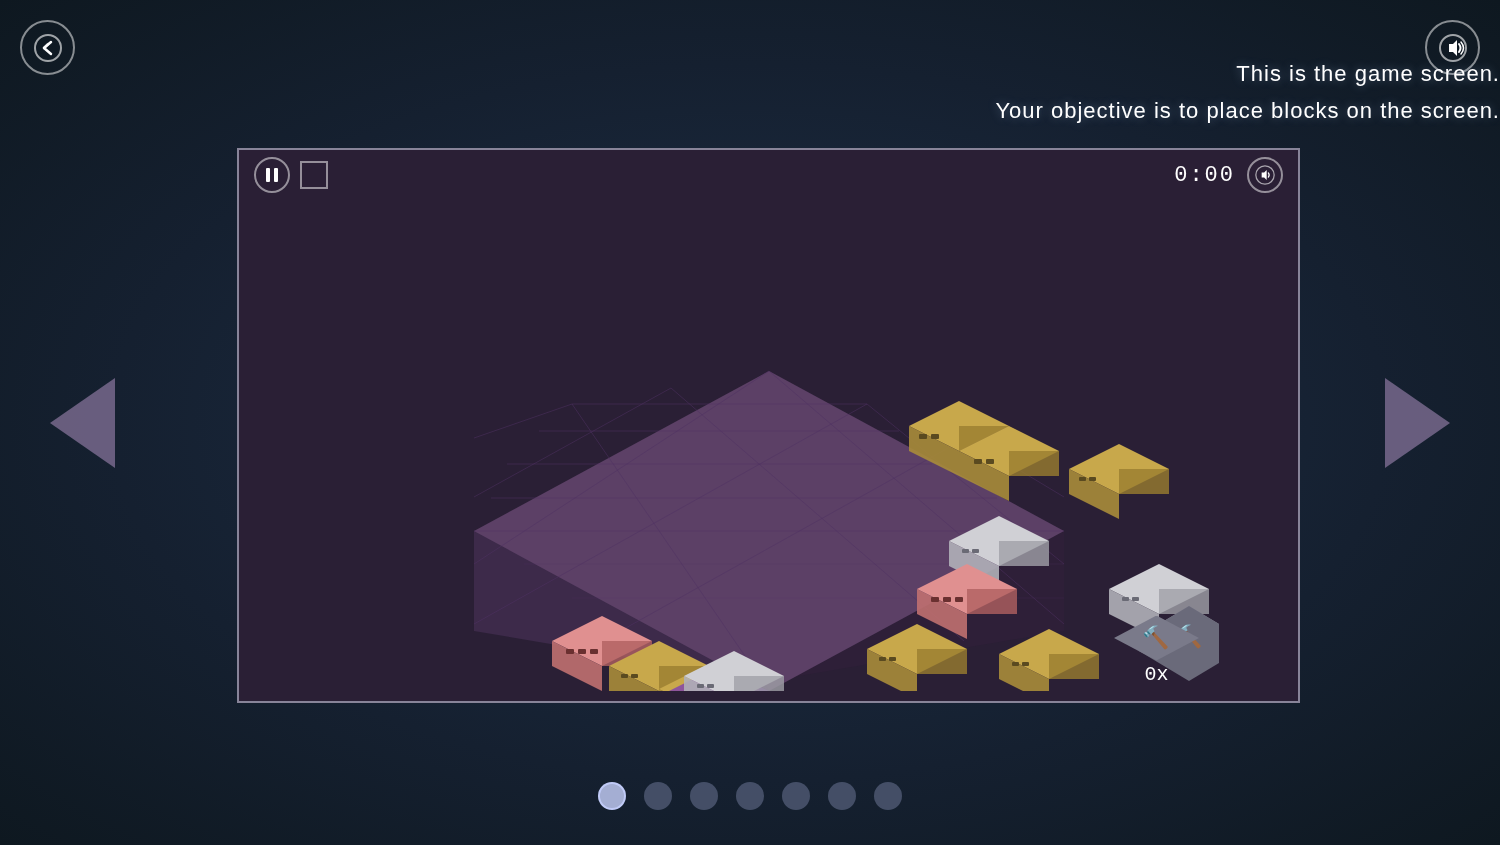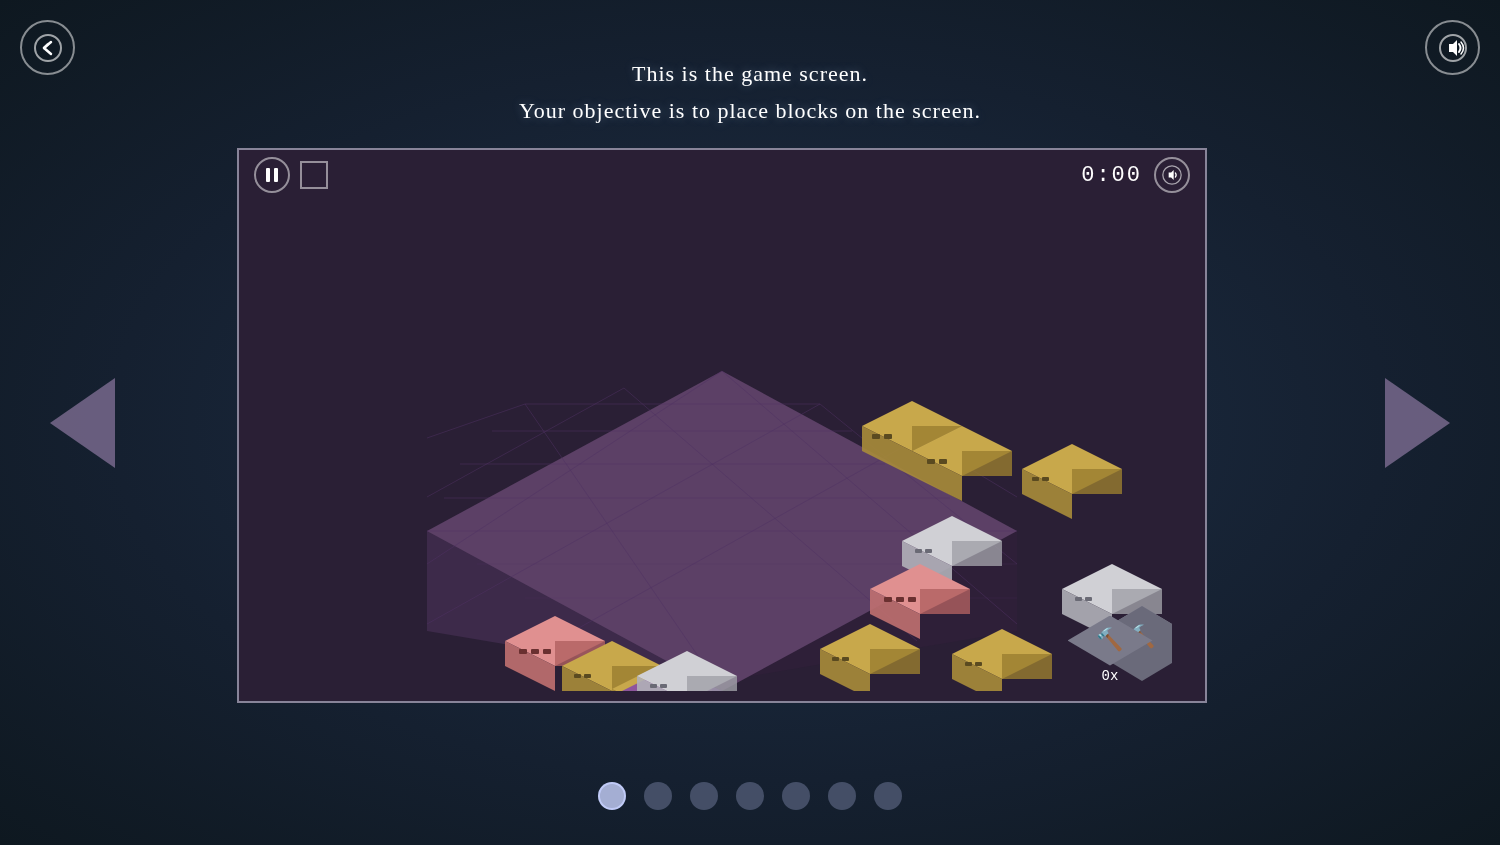--- a/index.html
+++ b/index.html
@@ -45,26 +45,26 @@
       justify-content: center;
       cursor: pointer;
     }
 
     
     .title-area {
       position: absolute;
       top: 55px;
       left: 0;
       right: 0;
-      text-align: center;
+      text-align: right;
       color: white;
       font-size: 22px;
       line-height: 1.7;
       letter-spacing: 1px;
-      font-family: Liberation Serif, serif;
+      font-family: Liberation Sans, sans-serif;
       text-shadow: 0 0 10px rgba(150,180,220,0.4);
     }
 
     
     .nav-arrow-left {
       position: absolute;
       top: 50%;
       left: 50px;
       transform: translateY(-50%);
       cursor: pointer;
@@ -89,21 +89,21 @@
       border-top: 45px solid transparent;
       border-bottom: 45px solid transparent;
       border-left: 65px solid rgba(140,120,160,0.7);
     }
 
     
     .game-frame {
       position: absolute;
       top: 148px;
       left: 237px;
-      width: 970px;
+      width: 1063px;
       height: 555px;
       border: 2px solid rgba(200,200,220,0.6);
       background: #2a1f35;
       overflow: hidden;
     }
 
     
     .game-hud {
       position: absolute;
       top: 0;
@@ -200,21 +200,21 @@
       bottom: 15px;
       right: 15px;
       width: 100px;
       height: 70px;
       display: flex;
       flex-direction: column;
       align-items: center;
     }
     .hammer-count {
       color: white;
-      font-size: 14px;
+      font-size: 20px;
       margin-top: 2px;
       font-family: 'Courier New', monospace;
     }
 
     
     .pagination {
       position: absolute;
       bottom: 35px;
       left: 0;
       right: 0;

